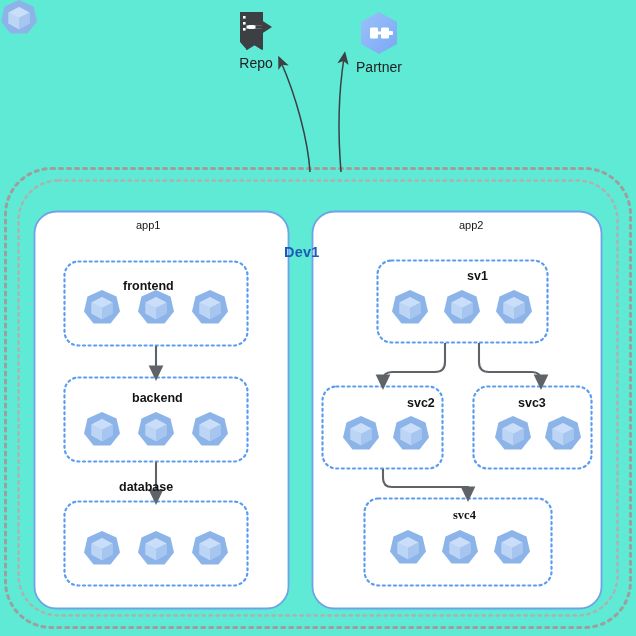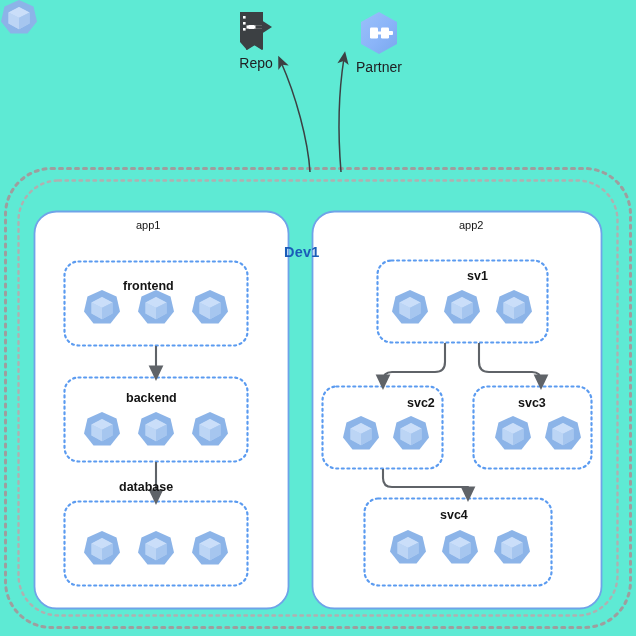--- a/index.html
+++ b/index.html
@@ -215,27 +215,27 @@
       <path d="M19,17.8 L8.5,12.4 L8.5,23.6 L19,29.2 Z" fill="#bcd5f5"></path>
     </g>
   </svg>
 
   <div class="env-label" style="left:284px; top:196px;margin-top:48px;">Dev1</div>
 
   <div class="app-label" style="left:136px; top:219px;">app1</div>
   <div class="app-label" style="left:440px; top:219px;margin-left:19px;">app2</div>
 
   <div class="svc-label" style="left:123px; top:279px;">frontend</div>
-  <div class="svc-label" style="left:126px; top:391px;">backend</div>
+  <div class="svc-label" style="left:132px; top:391px;">backend</div>
   <div class="svc-label" style="left:119px; top:480px;">database</div>
 
   <div class="svc-label" style="left:451px; top:269px;margin-left:16px;">sv1</div>
   <div class="svc-label" style="left:367px; top:396px;margin-left:40px;">svc2</div>
   <div class="svc-label" style="left:518px; top:396px;">svc3</div>
-  <div class="svc-label" style="left:440px; top:508px;">svc4</div>
+  <div class="svc-label" style="left:453px; top:508px;font-family:Liberation Serif, serif;">svc4</div>
 
   <div class="hit" style="left:34px; top:211px; width:255px; height:398px;"></div>
   <div class="hit" style="left:312px; top:211px; width:290px; height:398px;"></div>
   <div class="hit" style="left:64px; top:261px; width:184px; height:85px;"></div>
   <div class="hit" style="left:64px; top:377px; width:184px; height:85px;"></div>
   <div class="hit" style="left:64px; top:501px; width:184px; height:85px;"></div>
   <div class="hit" style="left:377px; top:260px; width:171px; height:83px;"></div>
   <div class="hit" style="left:322px; top:386px; width:121px; height:83px;"></div>
   <div class="hit" style="left:473px; top:386px; width:119px; height:83px;"></div>
   <div class="hit" style="left:364px; top:498px; width:188px; height:88px;"></div>

